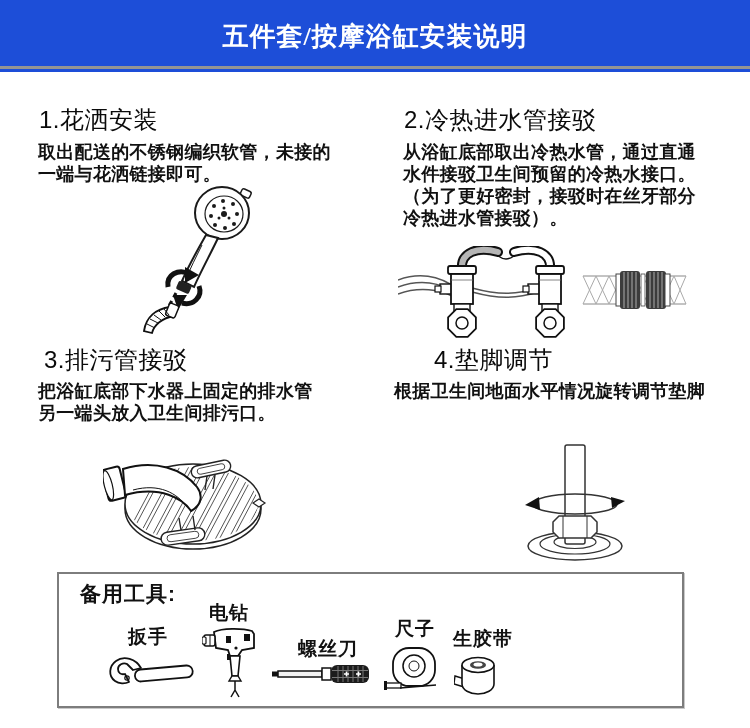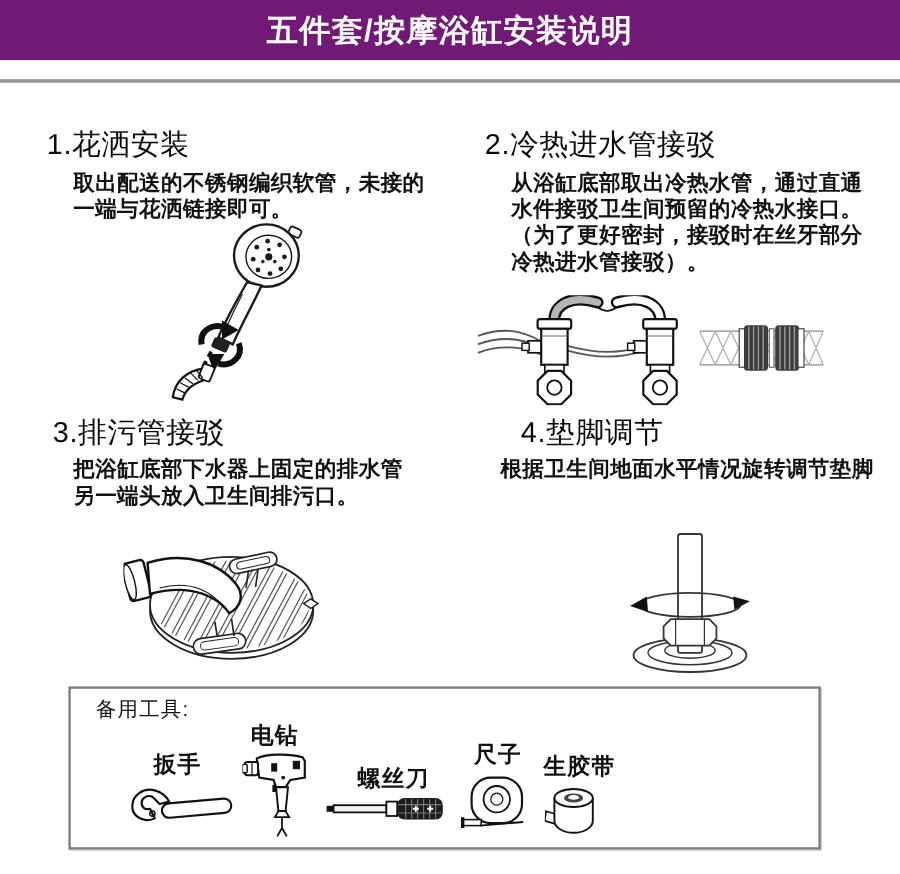--- a/index.html
+++ b/index.html
@@ -1,41 +1,41 @@
 <!DOCTYPE html>
 <html><head>
 <meta charset="utf-8">
 <style>
   html,body{margin:0;padding:0;background:#fff;}
   .page{
     position:relative;width:750px;height:728px;background:#fff;overflow:hidden;
     font-family:"Liberation Sans","DejaVu Sans",sans-serif;color:#111;
   }
   .banner{
-    position:absolute;left:0;top:0;width:750px;height:50px;background:#701a75;
-    display:flex;align-items:center;justify-content:center;
+    position:absolute;left:0;top:0;width:750px;height:72px;background:#1d4ed8;
+    display:flex;align-items:center;justify-content:center;font-family:Liberation Serif, serif;
   }
   .banner-strip{position:absolute;left:0;top:66px;width:750px;height:3px;background:#949494;}
   .banner h1{
     margin:0;color:#fff;font-size:26px;font-weight:700;letter-spacing:1px;
   }
   .sec-heading{
     position:absolute;font-size:24px;font-weight:400;color:#0a0a0a;letter-spacing:0.5px;white-space:nowrap;
   }
   .sec-body{
     position:absolute;font-size:18px;font-weight:700;color:#111;line-height:22px;letter-spacing:0.3px;
   }
-  .sec-body div{white-space:nowrap;margin-left:23px;}
+  .sec-body div{white-space:nowrap;}
   .illus{position:absolute;}
   .tools-box{
     position:absolute;left:57px;top:572px;width:623px;height:132px;
     border:2px solid #7d7d7d;background:#fff;box-shadow:1px 1px 0 #c9c9c9;
   }
   .tools-label{
-    position:absolute;left:21px;top:6px;font-size:17px;font-weight:400;letter-spacing:1px;
+    position:absolute;left:21px;top:6px;font-size:21px;font-weight:700;letter-spacing:1px;
   }
   .tool-label{
     position:absolute;font-size:19px;font-weight:700;letter-spacing:1px;white-space:nowrap;
   }
   svg{display:block;}
 </style>
 </head>
 <body>
 
 <div class="page">

